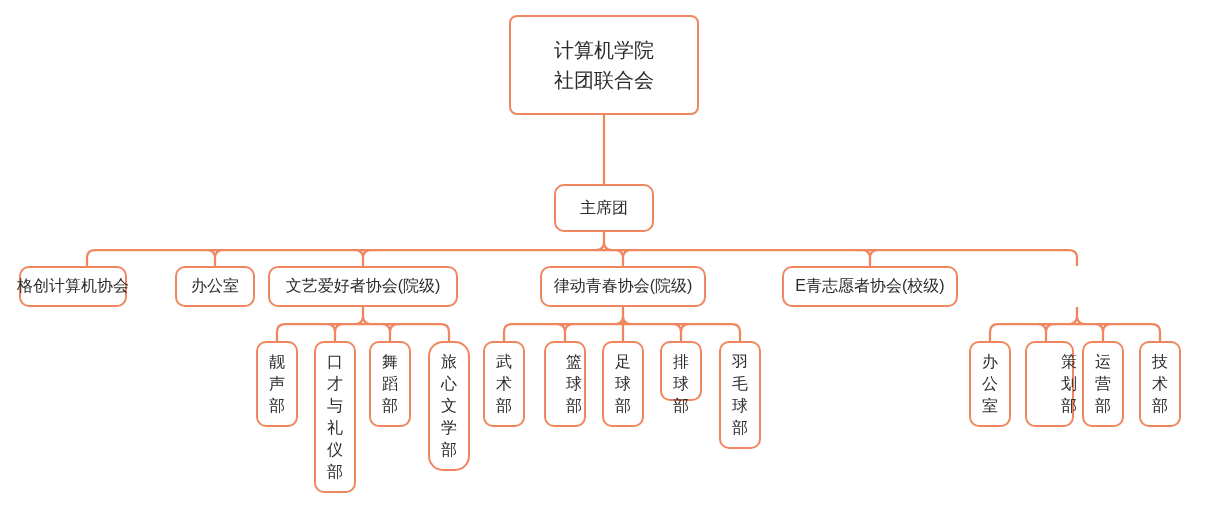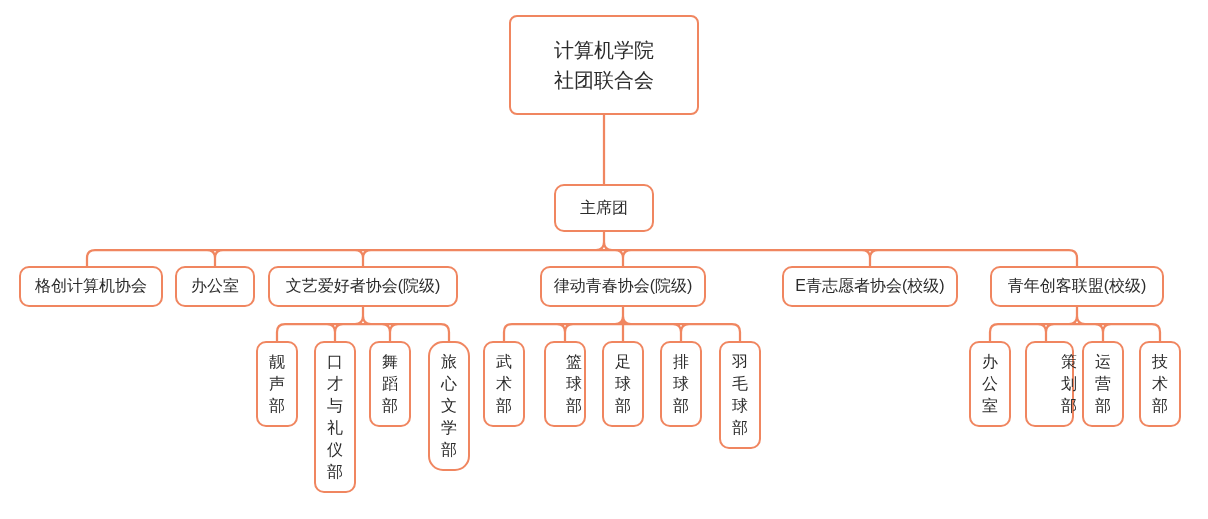--- a/index.html
+++ b/index.html
@@ -92,36 +92,35 @@
       M1046 341 V332 Q1046 324 1038 324 M1046 332 Q1046 324 1054 324
       M1103 341 V332 Q1103 324 1095 324 M1103 332 Q1103 324 1111 324
     "></path>
   </svg>
 
   <div class="node node-root" style="left:509px; top:15px; width:190px; height:100px;">计算机学院
 社团联合会</div>
 
   <div class="node node-h" style="left:554px; top:184px; width:100px; height:48px;">主席团</div>
 
-  <div class="node node-h" style="left:19px; top:266px; width:144px; height:41px;">格创计算机协会</div>
+  <div class="node node-h" style="left:19px; top:266px; width:108px; height:41px;">格创计算机协会</div>
   <div class="node node-h" style="left:175px; top:266px; width:80px; height:41px;">办公室</div>
   <div class="node node-h" style="left:268px; top:266px; width:190px; height:41px;">文艺爱好者协会(院级)</div>
   <div class="node node-h" style="left:540px; top:266px; width:166px; height:41px;">律动青春协会(院级)</div>
   <div class="node node-h" style="left:782px; top:266px; width:176px; height:41px;">E青志愿者协会(校级)</div>
-  <div class="node node-h" style="left:990px; top:266px; width:174px; height:41px;">青年创客联盟(校级)</div>
 
   <div class="node leaf" style="left:256px; top:341px; height:86px;">靓声部</div>
   <div class="node leaf" style="left:314px; top:341px; height:152px;">口才与礼仪部</div>
   <div class="node leaf" style="left:369px; top:341px; height:86px;">舞蹈部</div>
   <div class="node leaf" style="left:428px; top:341px; height:130px;border-radius:15px;">旅心文学部</div>
 
   <div class="node leaf" style="left:483px; top:341px; height:86px;">武术部</div>
   <div class="node leaf" style="left:544px; top:341px; height:86px;padding-left:20px;">篮球部</div>
   <div class="node leaf" style="left:602px; top:341px; height:86px;">足球部</div>
-  <div class="node leaf" style="left:660px; top:341px; height:86px;">排球部</div>
+  <div class="node leaf" style="left:660px; top:341px; height:60px;">排球部</div>
   <div class="node leaf" style="left:719px; top:341px; height:108px;">羽毛球部</div>
 
   <div class="node leaf" style="left:969px; top:341px; height:86px;">办公室</div>
   <div class="node leaf" style="left:1025px; top:341px; height:86px;padding-left:34px;">策划部</div>
   <div class="node leaf" style="left:1082px; top:341px; height:86px;">运营部</div>
   <div class="node leaf" style="left:1139px; top:341px; height:86px;">技术部</div>
 
 </div>
 
 </body></html>

